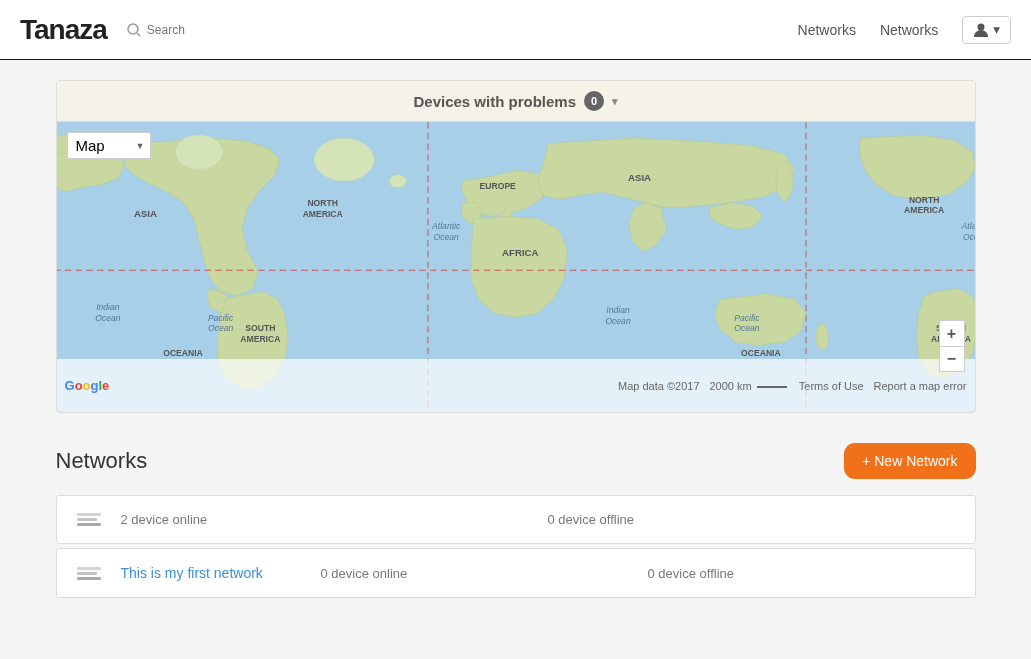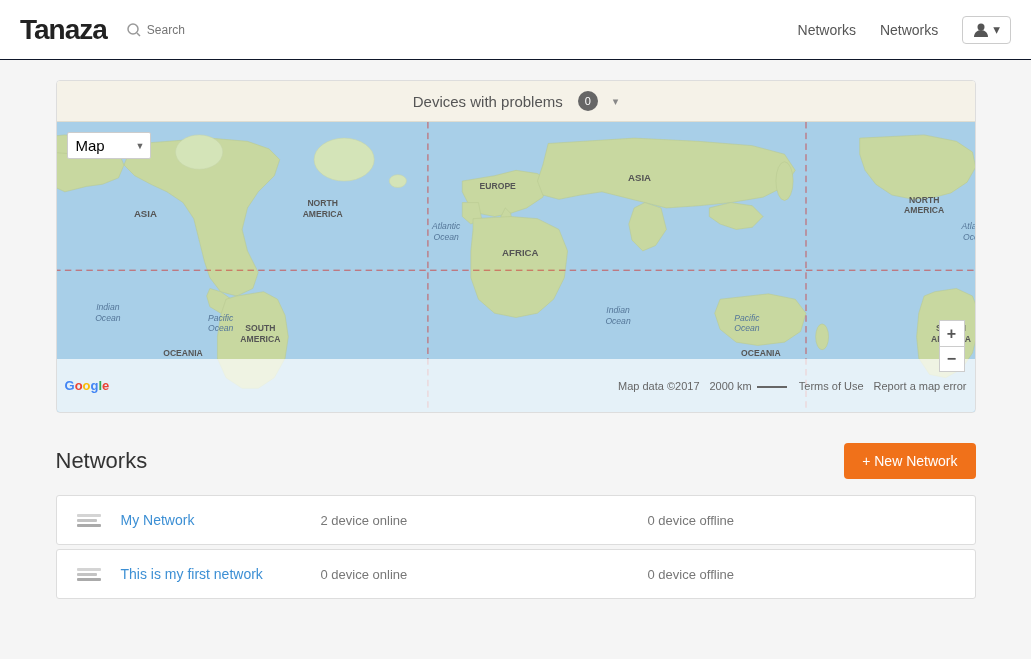--- a/index.html
+++ b/index.html
@@ -78,21 +78,22 @@
     .map-card-header {
       background: #f5f2e8;
       border-bottom: 1px solid #e0ddd0;
       padding: 10px 37px;
       text-align: center;
       font-size: 15px;
       color: #555;
       display: flex;
       align-items: center;
       justify-content: center;
-      gap: 15px;
+      gap: 8px;
+      font-weight: bold;
     }
     .problems-badge {
       background: #666;
       color: #fff;
       border-radius: 50%;
       width: 20px;
       height: 20px;
       display: inline-flex;
       align-items: center;
       justify-content: center;
@@ -198,21 +199,21 @@
     }
     .networks-title {
       font-size: 22px;
       font-weight: normal;
       color: #333;
     }
     .new-network-btn {
       background: #f0711a;
       color: #fff;
       border: none;
-      border-radius: 4px;
+      border-radius: 11px;
       padding: 10px 18px;
       font-size: 14px;
       font-weight: 500;
       cursor: pointer;
     }
 
     
     .network-list { display: flex; flex-direction: column; gap: 0; }
     .network-item {
       background: #fff;
@@ -415,21 +416,20 @@
     </div>
 
     <div class="network-list">
 
       <div class="network-item">
         <div class="network-icon">
           <div class="network-icon-bar"></div>
           <div class="network-icon-bar"></div>
           <div class="network-icon-bar"></div>
         </div>
-        <a class="network-name" href="#">My Network</a>
         <span class="network-stat">2 device online</span>
         <span class="network-stat">0 device offline</span>
       </div>
 
       <div class="network-item">
         <div class="network-icon">
           <div class="network-icon-bar"></div>
           <div class="network-icon-bar"></div>
           <div class="network-icon-bar"></div>
         </div>

